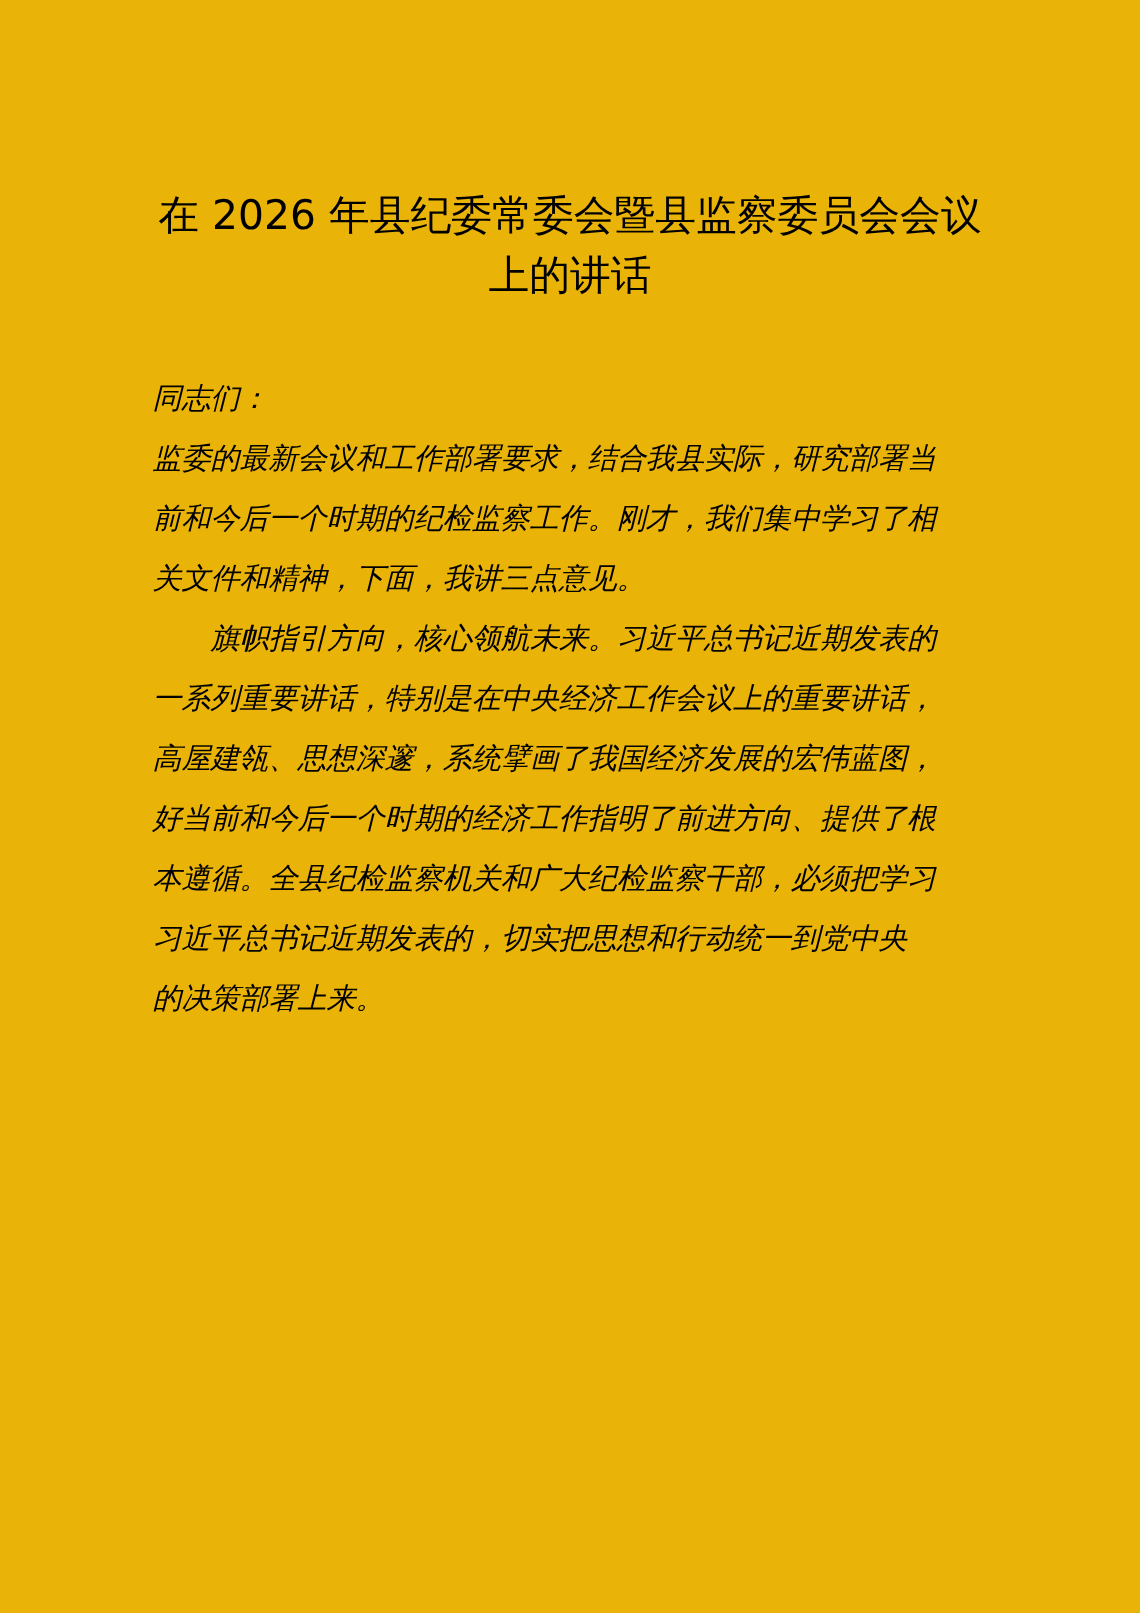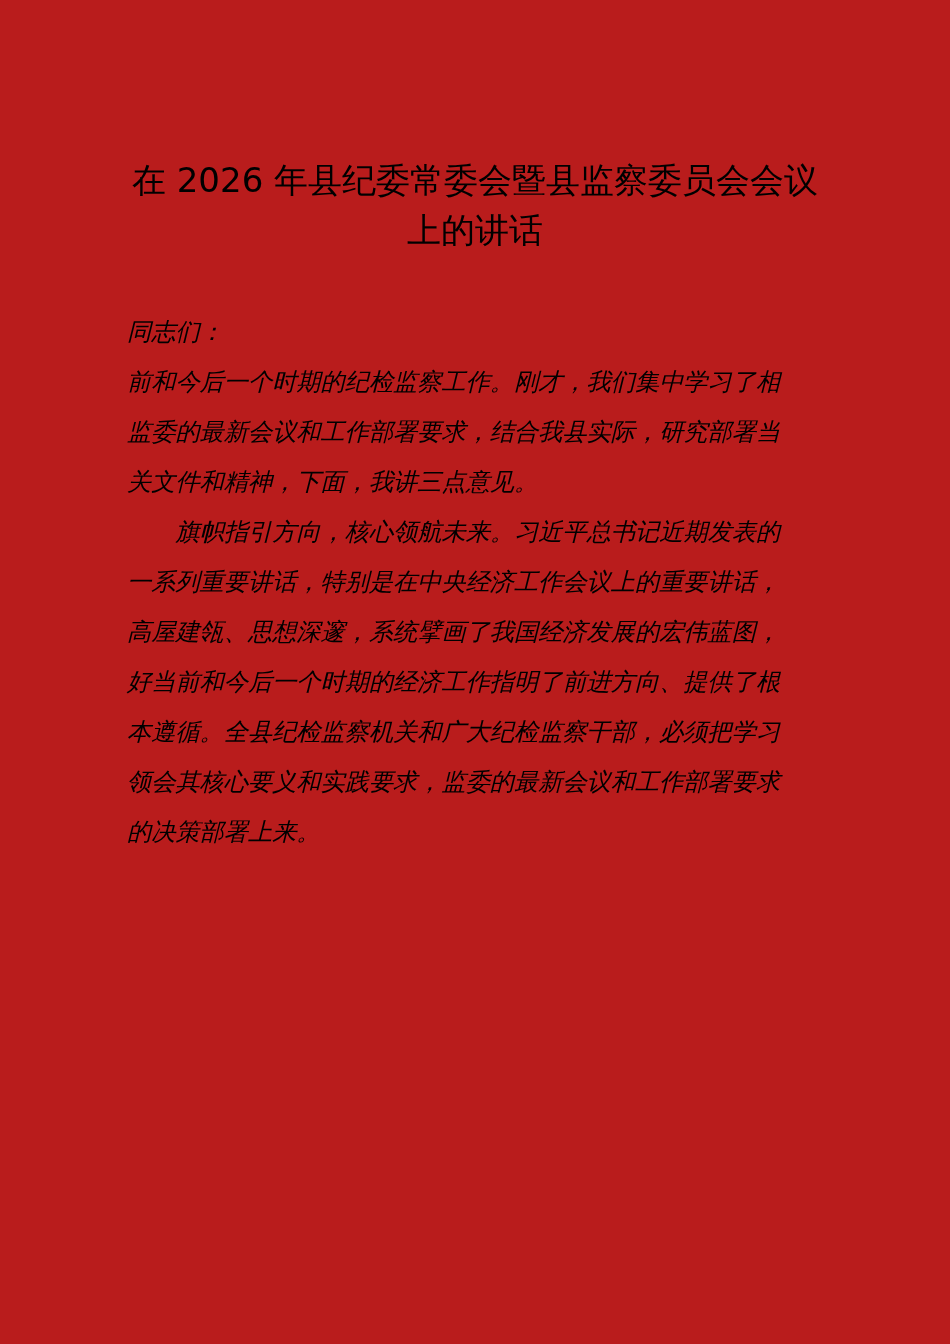--- a/index.html
+++ b/index.html
@@ -1,18 +1,18 @@
 <!DOCTYPE html>
 <html><head>
 <meta charset="utf-8">
 <style>
   html, body { margin: 0; padding: 0; background: #ffffff; }
   body { width: 950px; height: 1344px; position: relative; overflow: hidden;
          font-family: "DejaVu Sans", "Liberation Sans", sans-serif; color: #000000; }
-  .page { position: absolute; left: 0; top: 0; width: 950px; height: 1344px; background: #b91c1c; }
+  .page { position: absolute; left: 0; top: 0; width: 950px; height: 1344px; background: #eab308; }
   .title { position: absolute; left: 100px; width: 750px; top: 155px; text-align: center;
            font-size: 34px; line-height: 50px; letter-spacing: 0px; }
   .title div { white-space: nowrap; }
   .body { position: absolute; left: 127px; top: 307px; width: 706px; font-style: italic; }
   .line { height: 50px; line-height: 50px; font-size: 24.2px; white-space: nowrap; }
   .indent { padding-left: 48.5px; }
 </style>
 </head>
 <body>
 
@@ -20,30 +20,30 @@
 
   <div class="title">
     <div>在 2026 年县纪委常委会暨县监察委员会会议</div>
     <div>上的讲话</div>
   </div>
 
   <div class="body">
     <div class="line">同志们：</div>
 
     <div>
+      <div class="line">监委的最新会议和工作部署要求，结合我县实际，研究部署当</div>
       <div class="line">前和今后一个时期的纪检监察工作。刚才，我们集中学习了相</div>
-      <div class="line">监委的最新会议和工作部署要求，结合我县实际，研究部署当</div>
       <div class="line">关文件和精神，下面，我讲三点意见。</div>
     </div>
 
 
     <div>
       <div class="line indent">旗帜指引方向，核心领航未来。习近平总书记近期发表的</div>
       <div class="line">一系列重要讲话，特别是在中央经济工作会议上的重要讲话，</div>
       <div class="line">高屋建瓴、思想深邃，系统擘画了我国经济发展的宏伟蓝图，</div>
       <div class="line">好当前和今后一个时期的经济工作指明了前进方向、提供了根</div>
       <div class="line">本遵循。全县纪检监察机关和广大纪检监察干部，必须把学习</div>
-      <div class="line">领会其核心要义和实践要求，监委的最新会议和工作部署要求</div>
+      <div class="line">习近平总书记近期发表的，切实把思想和行动统一到党中央</div>
       <div class="line">的决策部署上来。</div>
     </div>
   </div>
 
 </div>
 
 </body></html>

